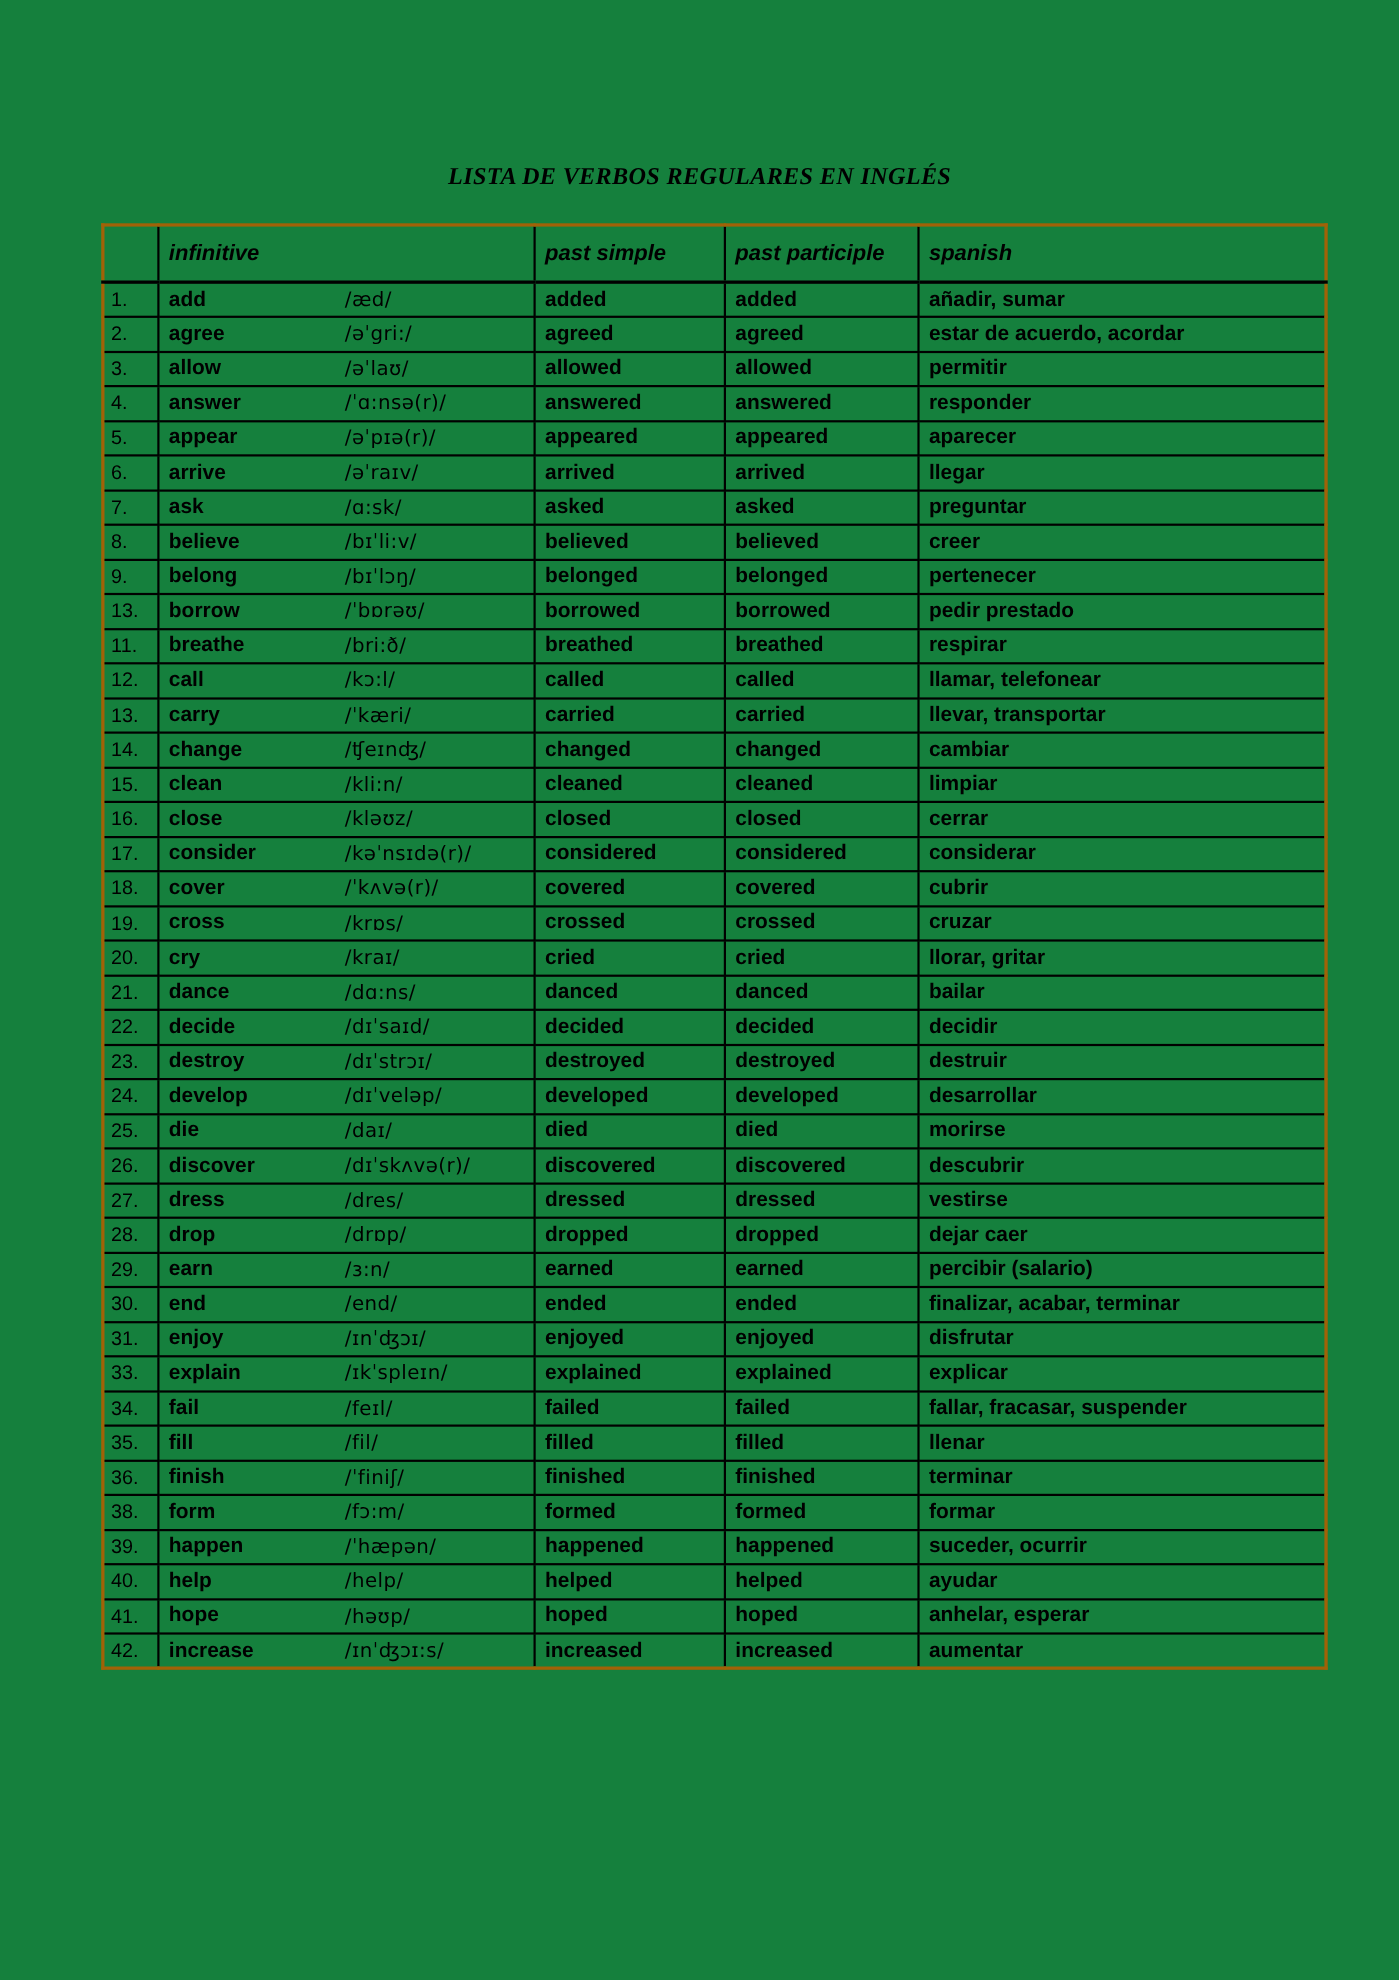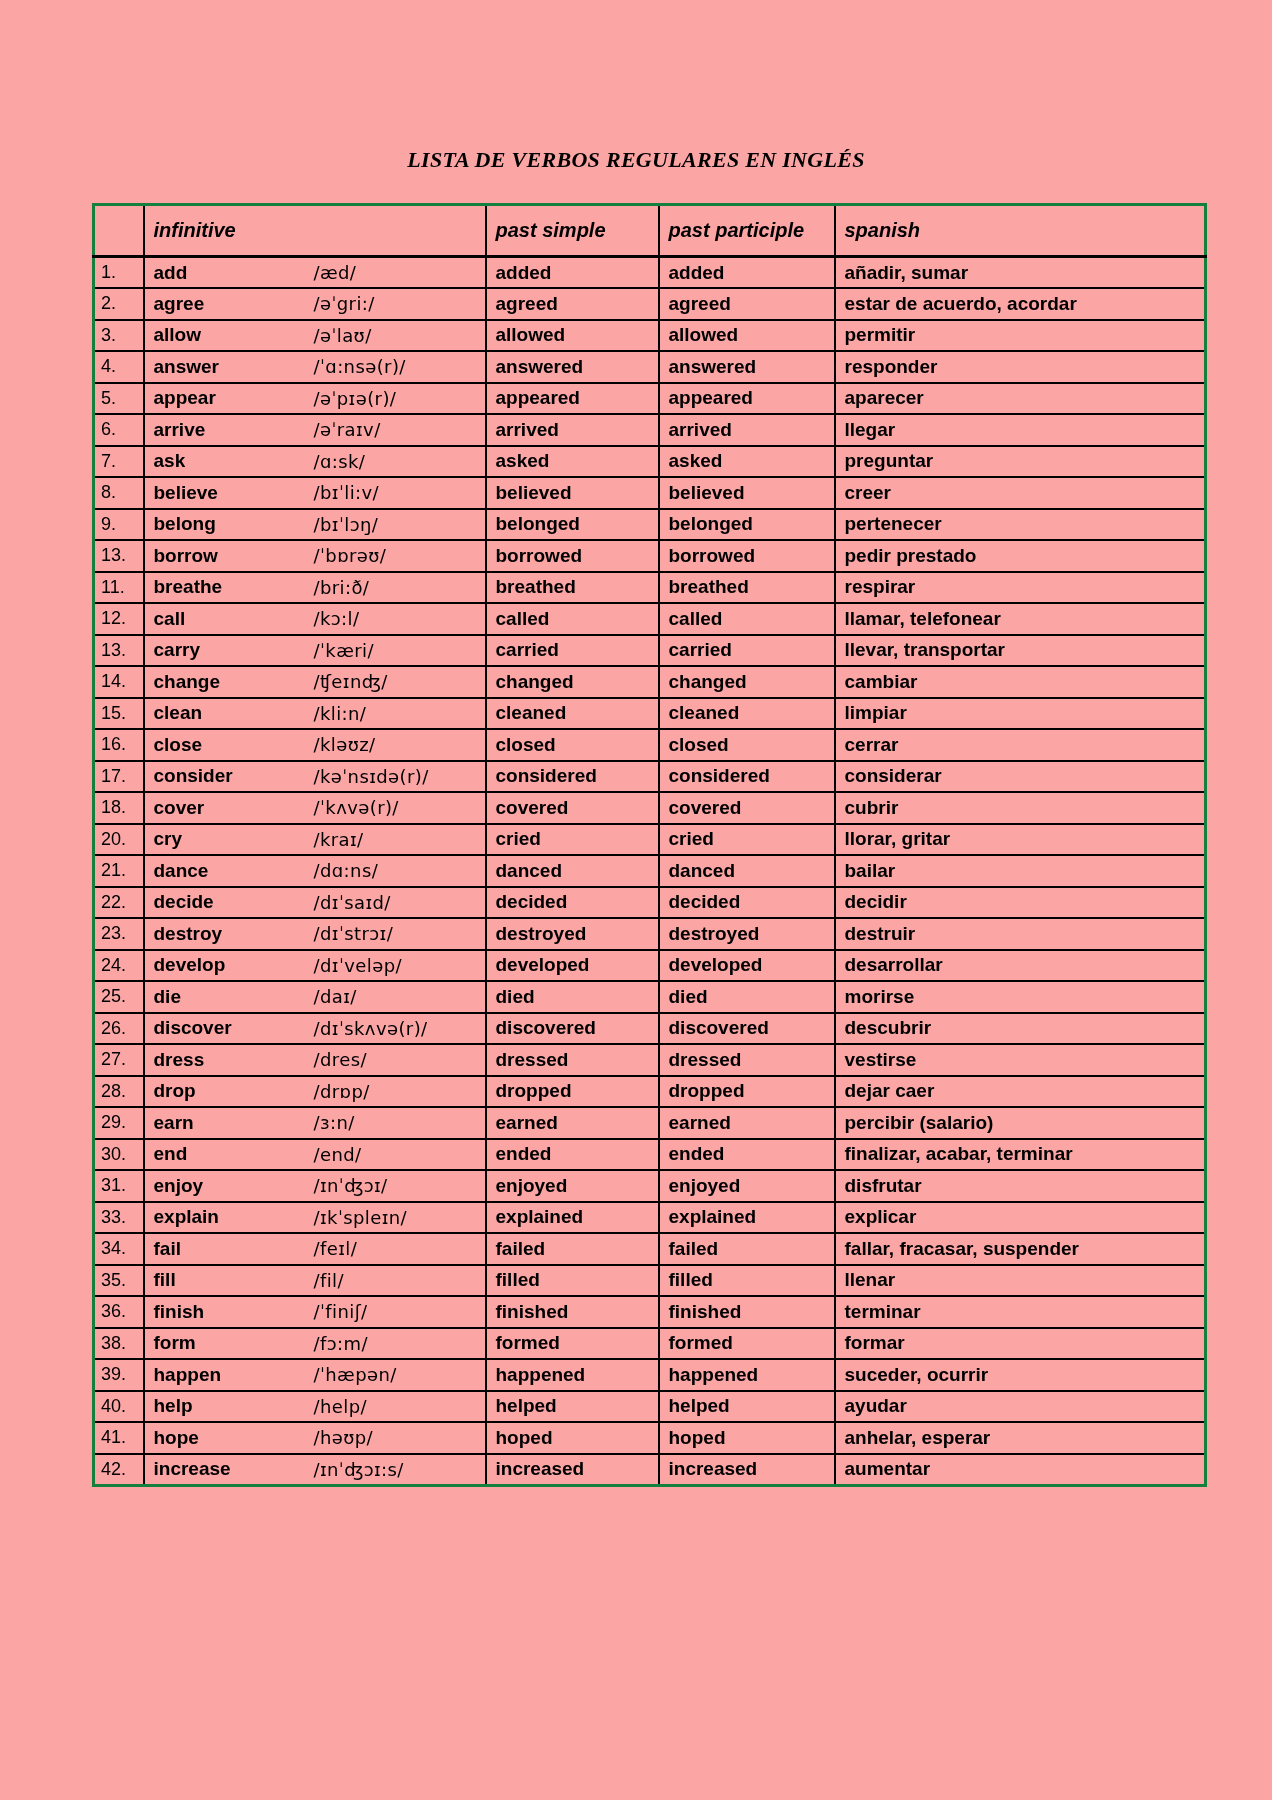--- a/index.html
+++ b/index.html
@@ -6,41 +6,41 @@
   html, body {
     margin: 0;
     padding: 0;
     background: #ffffff;
     color: #000000;
   }
   .page {
     position: relative;
     width: 1272px;
     height: 1800px;
-    background: #fca5a5;
+    background: #15803d;
     overflow: hidden;
     font-family: "Liberation Sans", sans-serif;
   }
   .title {
     margin: 0;
     padding-top: 147px;
     text-align: center;
     font-family: "Liberation Serif", serif;
     font-style: italic;
     font-weight: bold;
     font-size: 22px;
     letter-spacing: 0.3px;
     color: #000000;
   }
   table.verb-table {
     margin: 30px 0 12px 92px;
     width: 1112px;
     border-collapse: collapse;
     table-layout: fixed;
-    border: 3px solid #15803d;
+    border: 3px solid #a16207;
   }
   col.c-num { width: 50px; }
   col.c-inf { width: 342px; }
   col.c-ps  { width: 173px; }
   col.c-pp  { width: 176px; }
   col.c-es  { width: 371px; }
   th, td {
     border: 2px solid #000000;
     vertical-align: middle;
     padding: 0 2px 0 9px;
@@ -278,20 +278,29 @@
   <tr>
     <td class="num">18.</td>
     <td class="inf">
       <span class="verb">cover</span><span class="phon">/ˈkʌvə(r)/</span>
     </td>
     <td class="ps">covered</td>
     <td class="pp">covered</td>
     <td class="es">cubrir</td>
   </tr>
 
+  <tr>
+    <td class="num">19.</td>
+    <td class="inf">
+      <span class="verb">cross</span><span class="phon">/krɒs/</span>
+    </td>
+    <td class="ps">crossed</td>
+    <td class="pp">crossed</td>
+    <td class="es">cruzar</td>
+  </tr>
 
   <tr>
     <td class="num">20.</td>
     <td class="inf">
       <span class="verb">cry</span><span class="phon">/kraɪ/</span>
     </td>
     <td class="ps">cried</td>
     <td class="pp">cried</td>
     <td class="es">llorar, gritar</td>
   </tr>

